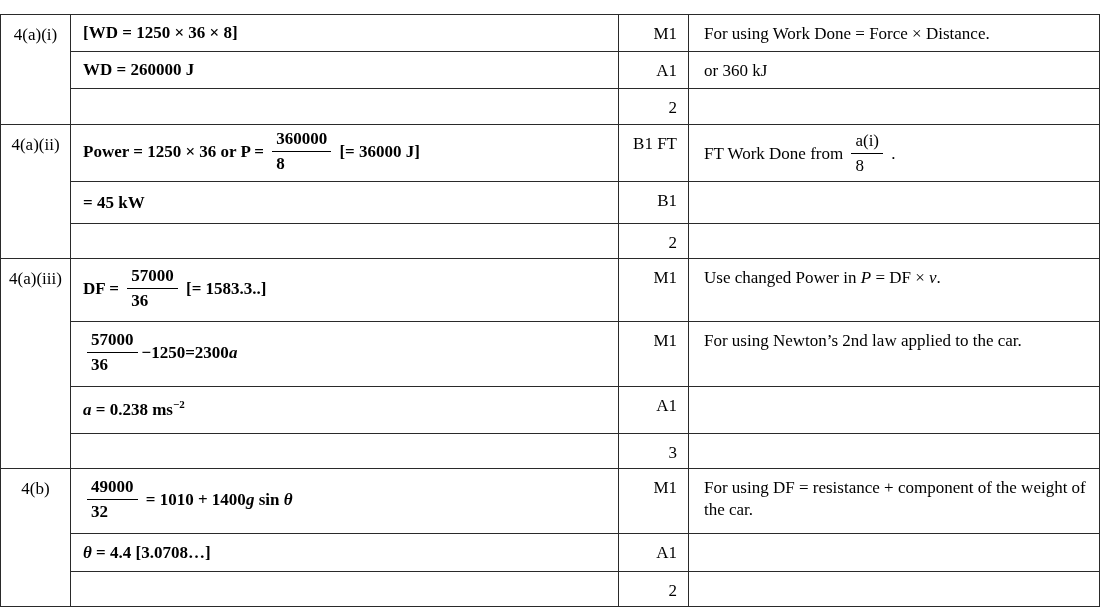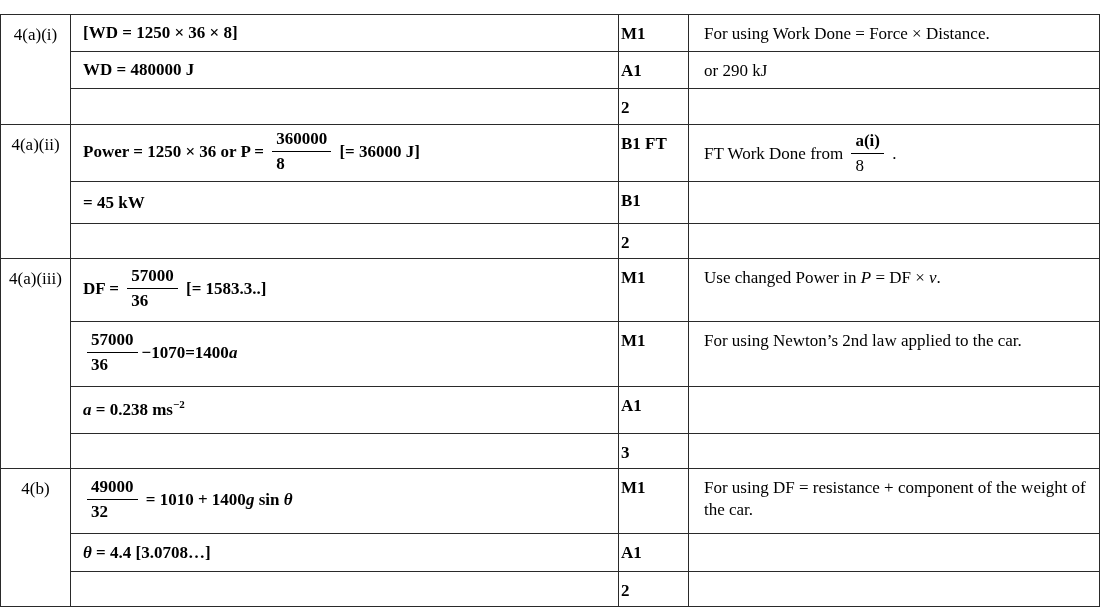--- a/index.html
+++ b/index.html
@@ -27,31 +27,31 @@
     text-align: center;
     vertical-align: top;
     padding-top: 9px;
   }
   td.w {
     padding: 4px 8px 4px 12px;
     vertical-align: middle;
     font-weight: bold;
   }
   td.m {
-    font-weight: bold;
-    text-align: left;
+    font-weight: normal;
+    text-align: right;
     vertical-align: top;
     padding: 8px 11px 4px 2px;
   }
   td.c {
     vertical-align: top;
     padding: 8px 10px 4px 15px;
   }
   .it { font-style: italic; }
-  .bd { font-weight: bold; }
+  .bd { font-weight: normal; }
   .frac {
     display: inline-block;
     vertical-align: middle;
     text-align: left;
     margin: 0 4px;
     line-height: 1.15;
     transform: translateY(-2px);
   }
   .frac .num {
     display: block;
@@ -76,23 +76,23 @@
       <col style="width:411px">
     </colgroup>
     <tbody>
         <tr style="height: 37px;">
           <td class="q" rowspan="3"><span>4(a)(i)</span></td>
           <td class="w"><span>[WD = 1250 × 36 × 8]</span></td>
           <td class="m"><span>M1</span></td>
           <td class="c"><span>For using Work Done = Force × Distance.</span></td>
         </tr>
         <tr style="height: 37px;">
-          <td class="w"><span>WD = 480000 J</span></td>
+          <td class="w"><span>WD = 260000 J</span></td>
           <td class="m"><span>A1</span></td>
-          <td class="c"><span>or 290 kJ</span></td>
+          <td class="c"><span>or 360 kJ</span></td>
         </tr>
         <tr style="height: 36px;">
           <td class="w"></td>
           <td class="m"><span>2</span></td>
           <td class="c"></td>
         </tr>
         <tr style="height: 48px;">
           <td class="q" rowspan="3"><span>4(a)(ii)</span></td>
           <td class="w"><span>Power = 1250 × 36 or P = </span><span class="frac"><span class="num"><span>360000</span></span><span class="den"><span>8</span></span></span><span> [= 36000 J]</span></td>
           <td class="m"><span>B1 FT</span></td>
@@ -108,21 +108,21 @@
           <td class="m"><span>2</span></td>
           <td class="c"></td>
         </tr>
         <tr style="height: 63px;">
           <td class="q" rowspan="4"><span>4(a)(iii)</span></td>
           <td class="w"><span>DF = </span><span class="frac"><span class="num"><span>57000</span></span><span class="den"><span>36</span></span></span><span> [= 1583.3..]</span></td>
           <td class="m"><span>M1</span></td>
           <td class="c"><span>Use changed Power in </span><span class="it">P</span><span> = DF × </span><span class="it">v</span><span>.</span></td>
         </tr>
         <tr style="height: 65px;">
-          <td class="w"><span class="frac"><span class="num"><span>57000</span></span><span class="den"><span>36</span></span></span><span>−1070=1400</span><span class="it">a</span></td>
+          <td class="w"><span class="frac"><span class="num"><span>57000</span></span><span class="den"><span>36</span></span></span><span>−1250=2300</span><span class="it">a</span></td>
           <td class="m"><span>M1</span></td>
           <td class="c"><span>For using Newton’s 2nd law applied to the car.</span></td>
         </tr>
         <tr style="height: 47px;">
           <td class="w"><span class="it">a</span><span> = 0.238 ms</span><sup>−2</sup></td>
           <td class="m"><span>A1</span></td>
           <td class="c"></td>
         </tr>
         <tr style="height: 35px;">
           <td class="w"></td>

